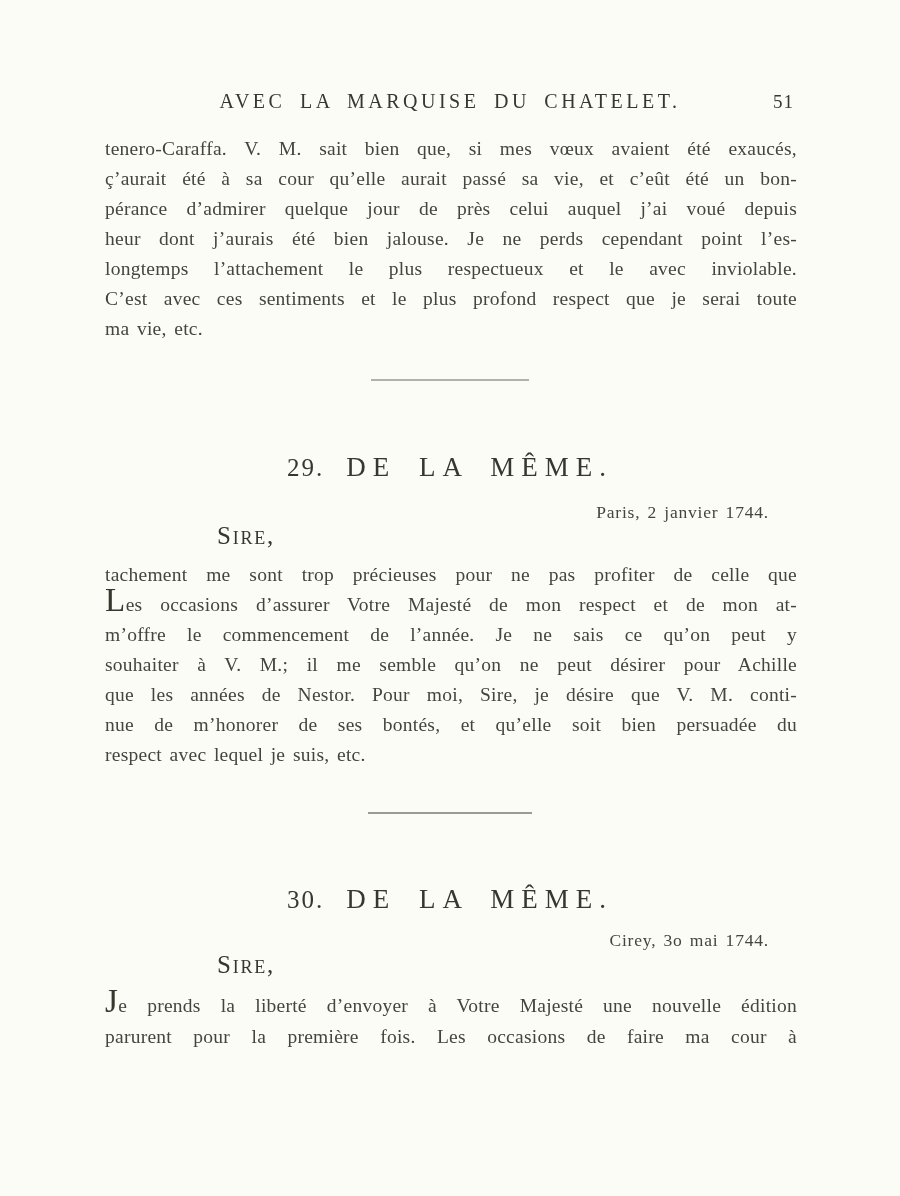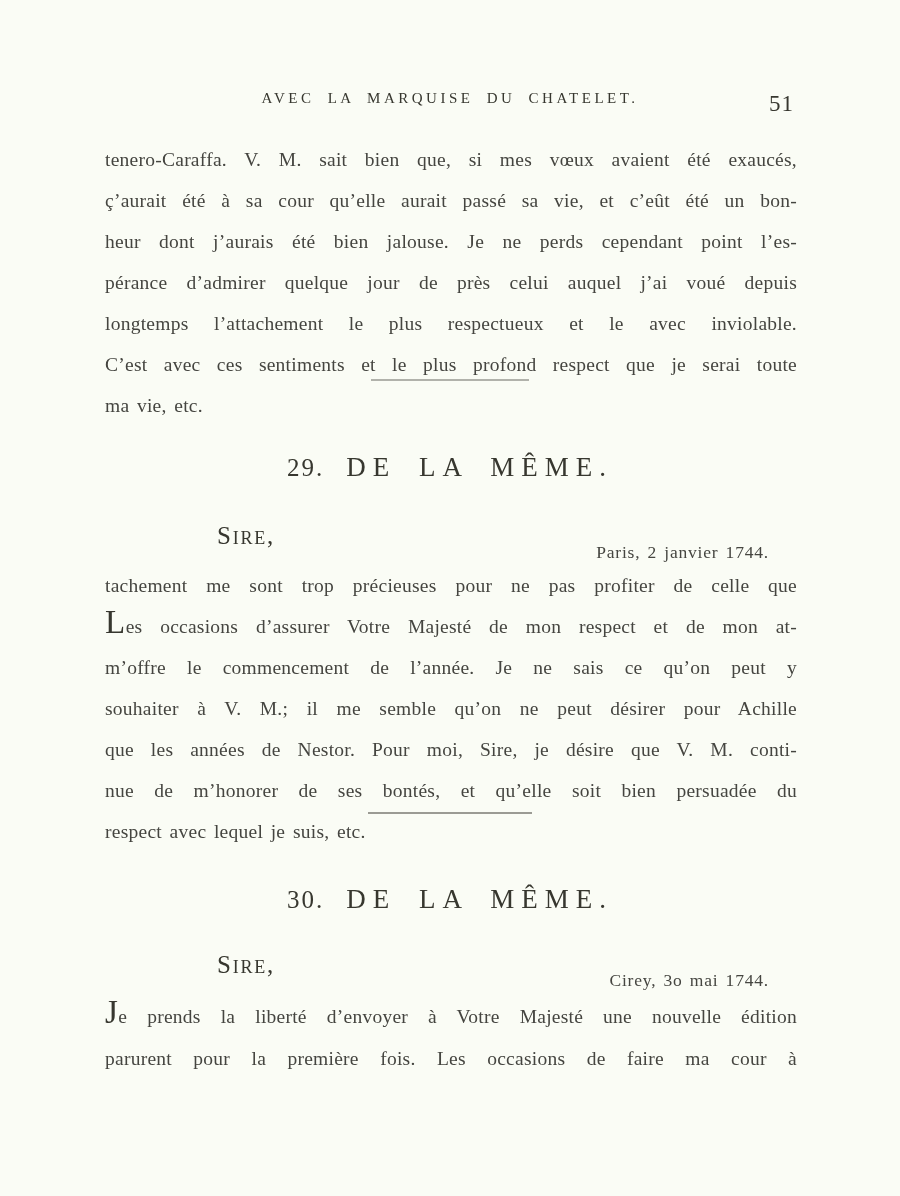--- a/index.html
+++ b/index.html
@@ -23,47 +23,46 @@
   
   .running-head {
     position: absolute;
     top: 90px; left: 0;
     width: 100%;
     height: 30px;
   }
   .running-title {
     width: 100%;
     text-align: center;
-    font-size: 15px;
+    font-size: 20px;
     letter-spacing: 3.5px;
     word-spacing: 6px;
     color: var(--ink-dark);
   }
   .page-number {
     position: absolute;
     top: 1px; right: 106px;
-    font-size: 23px;
+    font-size: 19px;
     letter-spacing: 1px;
     color: var(--ink-dark);
   }
 
   
   .para {
     position: absolute;
     left: 105px;
     width: 692px;
     font-size: 19.5px;
     line-height: 30px;
     letter-spacing: 0.25px;
     word-spacing: 2.5px;
   }
   .line {
     text-align: justify;
     text-align-last: justify;
-    margin-top: 11px;
   }
   .line.last {
     text-align: left;
     text-align-last: left;
   }
   .initial {
     font-size: 33px;
     line-height: 18px;
     letter-spacing: 0.5px;
     color: var(--ink-dark);
@@ -104,21 +103,20 @@
   }
 
   
   .dateline {
     position: absolute;
     right: 131px;
     text-align: right;
     font-size: 17.5px;
     letter-spacing: 0.8px;
     word-spacing: 2px;
-    margin-top: 40px;
   }
   .dateline.dl29 { top: 502px; }
   .dateline.dl30 { top: 930px; }
 
   
   .salutation {
     position: absolute;
     left: 217px;
     font-size: 25px;
     font-variant: small-caps;
@@ -138,22 +136,22 @@
 <div class="page">
 
   <div class="running-head">
     <div class="running-title">AVEC LA MARQUISE DU CHATELET.</div>
     <div class="page-number">51</div>
   </div>
 
   <section class="para p-cont">
     <div class="line">tenero-Caraffa. V. M. sait bien que, si mes vœux avaient été exaucés,</div>
     <div class="line">ç’aurait été à sa cour qu’elle aurait passé sa vie, et c’eût été un bon-</div>
+    <div class="line">pérance d’admirer quelque jour de près celui auquel j’ai voué depuis</div>
     <div class="line">heur dont j’aurais été bien jalouse. Je ne perds cependant point l’es-</div>
-    <div class="line">pérance d’admirer quelque jour de près celui auquel j’ai voué depuis</div>
     <div class="line">longtemps l’attachement le plus respectueux et le avec inviolable.</div>
     <div class="line">C’est avec ces sentiments et le plus profond respect que je serai toute</div>
     <div class="line last">ma vie, etc.</div>
   </section>
 
   <div class="divider d1"></div>
 
   <div class="letter-heading h29">
     <span class="letter-number">29.</span>
     <span class="letter-title">DE LA MÊME.</span>

